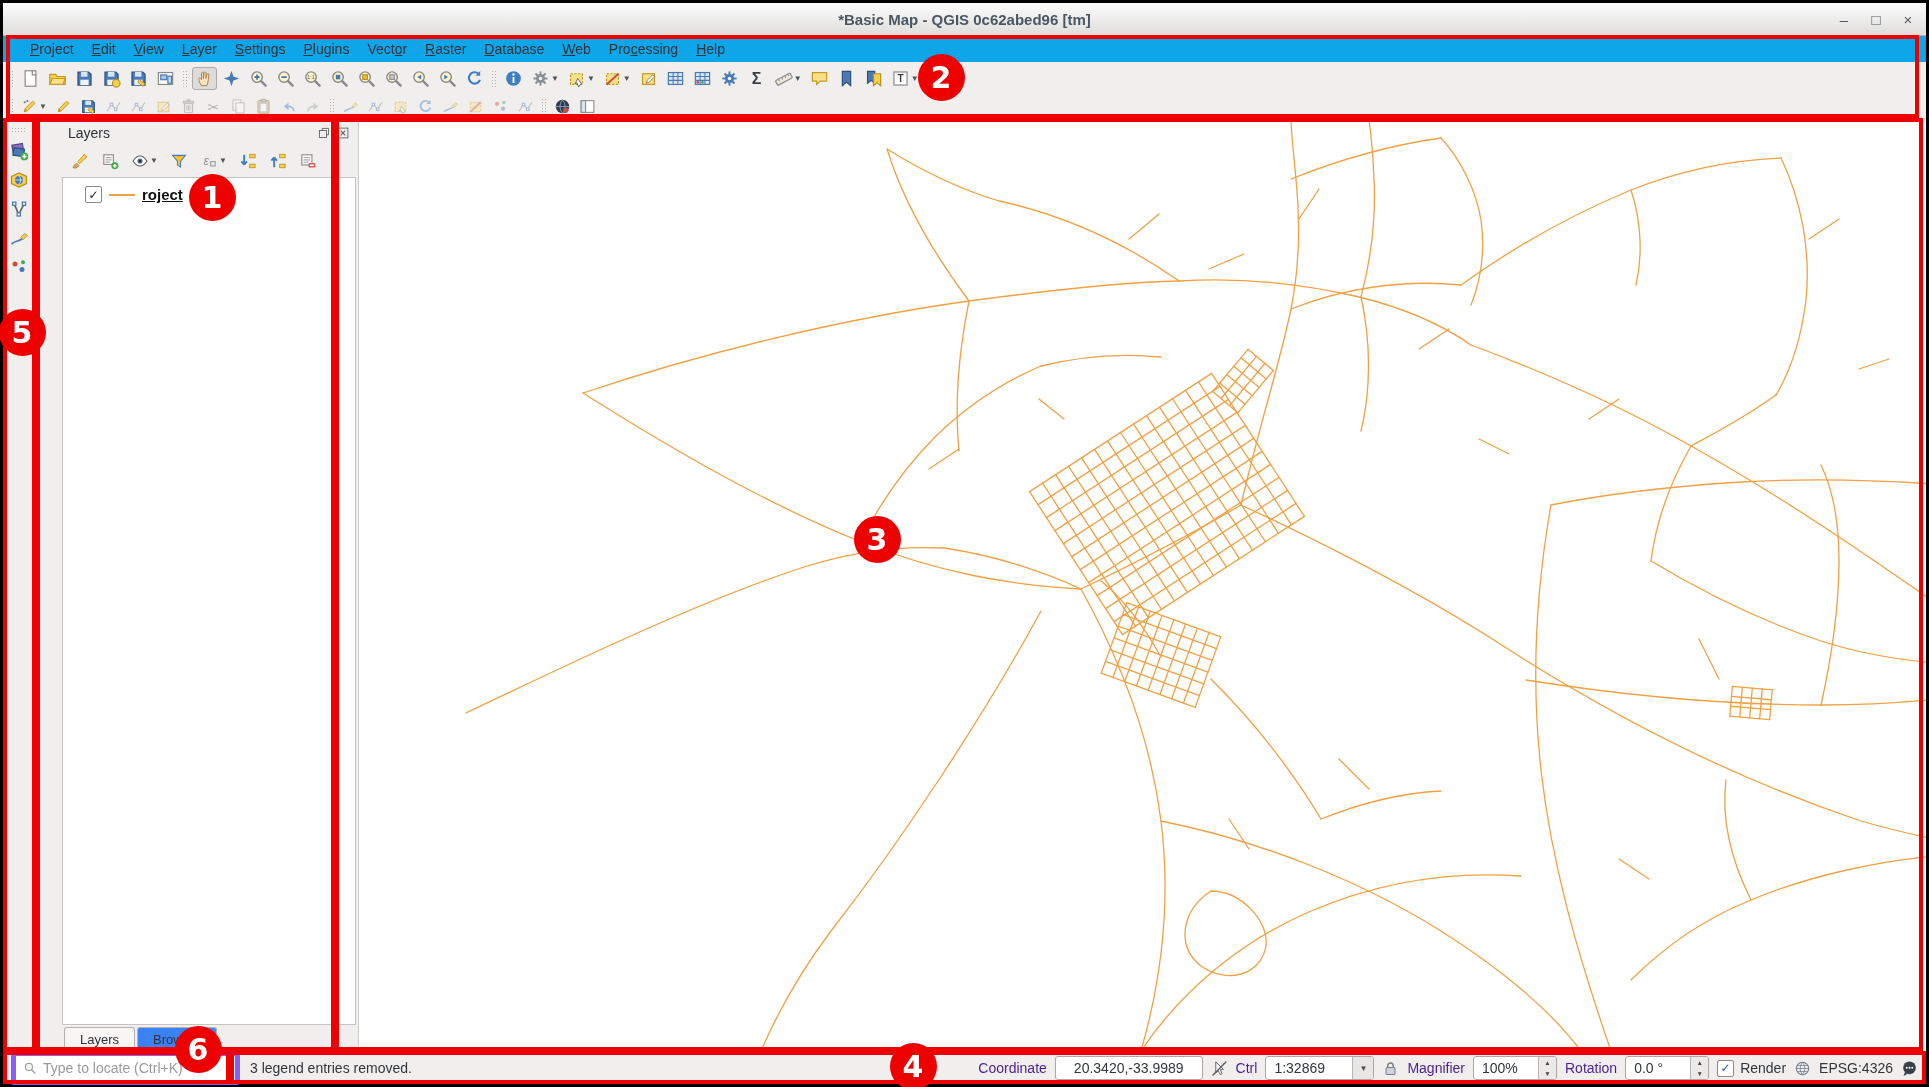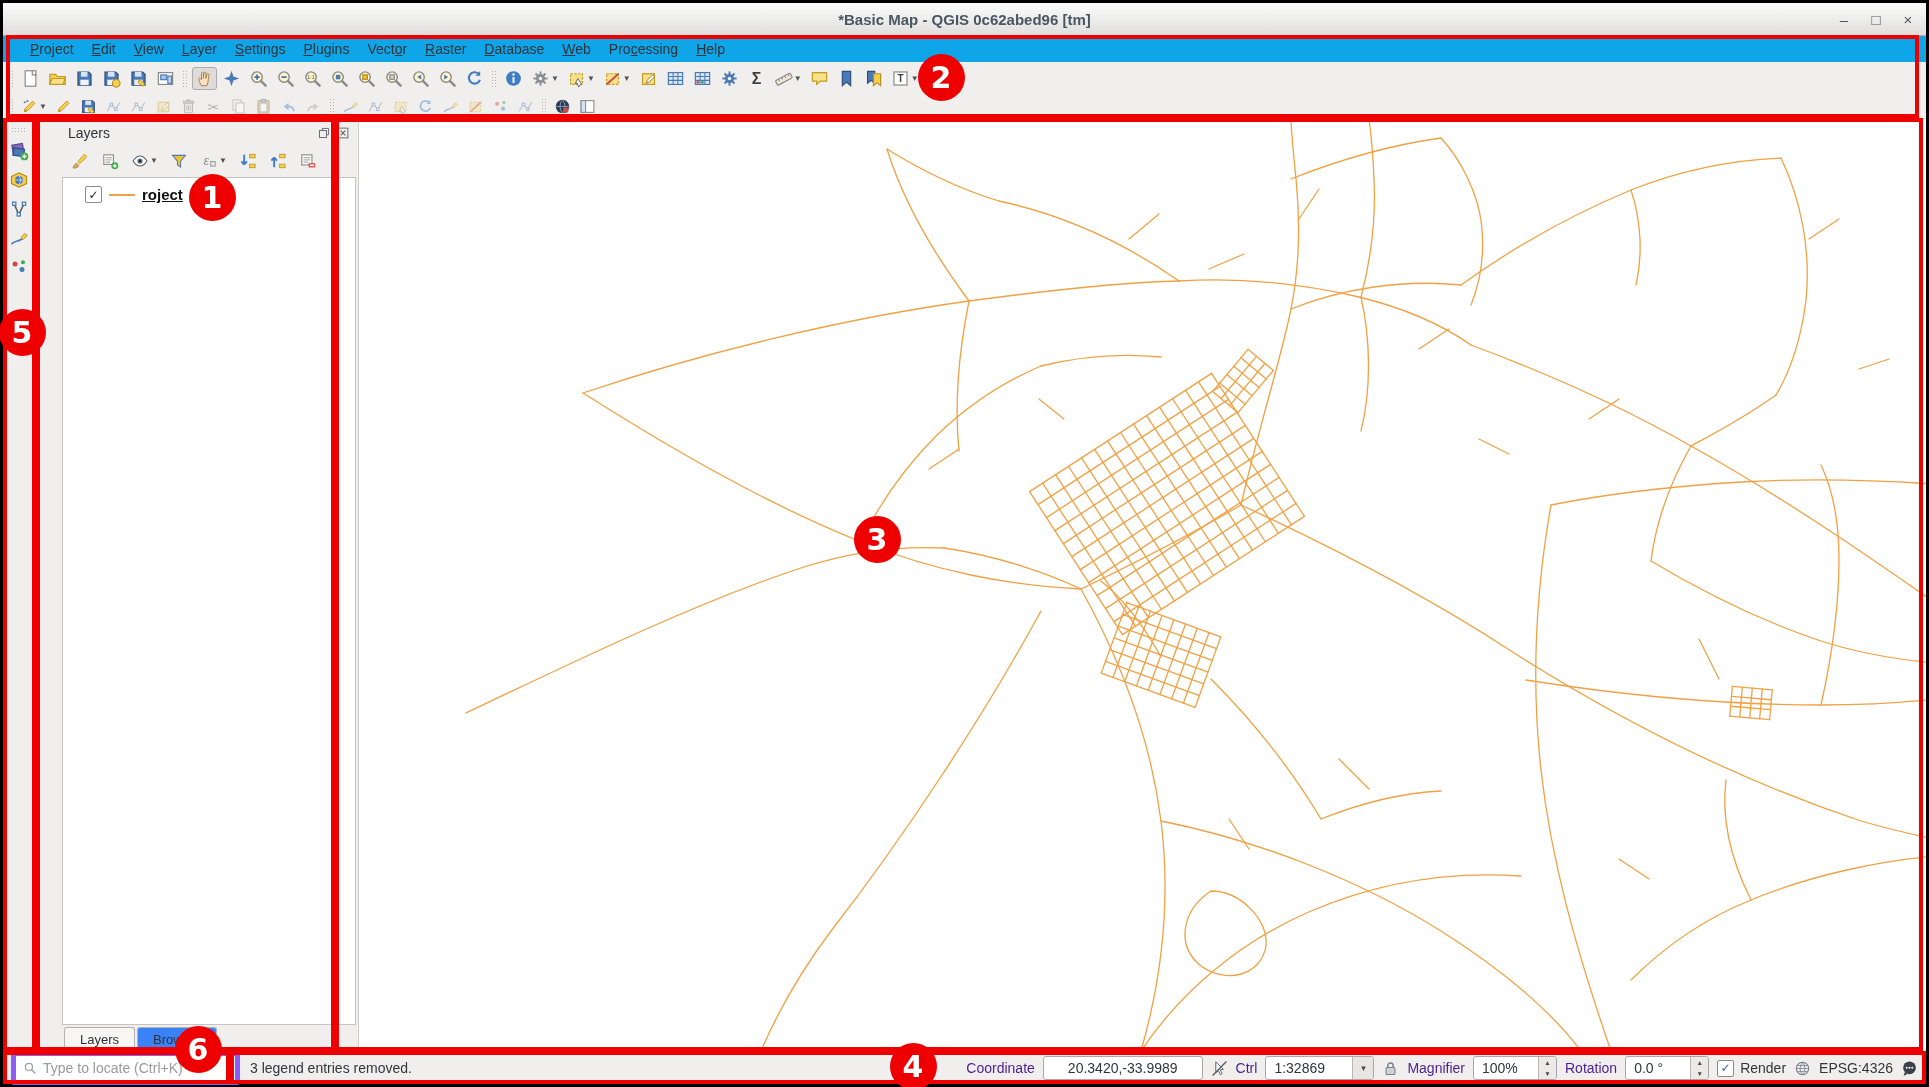--- a/index.html
+++ b/index.html
@@ -59,21 +59,21 @@
     padding:0 8px;box-sizing:border-box;font-size:14px;color:#31363b;gap:10px;}
   #locator{width:205px;height:24px;background:#fff;border:5px solid #8b5cf6;border-radius:3px;
     display:flex;align-items:center;gap:6px;padding:0 7px;flex:none;}
   #locator svg{width:14px;height:14px;}
   #locator .ph{color:#9a9a9a;font-size:14px;white-space:nowrap;}
   #sbmessage{white-space:nowrap;}
   .sb-right{margin-left:auto;display:flex;align-items:center;gap:8px;}
   .sb-label{color:#4c1d95;}
   .sb-box,.sb-combo,.sb-spin{height:24px;background:#fff;border:1px solid #a8a8a8;border-radius:3px;
     display:flex;align-items:center;box-sizing:border-box;}
-  .sb-box{padding:0 24px;}
+  .sb-box{padding:0 18px;}
   .sb-combo-text{padding:0 8px;min-width:70px;}
   .sb-combo-arrow{width:20px;height:100%;display:flex;align-items:center;justify-content:center;
     border-left:1px solid #b8b6b4;background:#e8e6e4;font-size:9px;color:#44484c;border-radius:0 2px 2px 0;}
   .sb-spin-text{padding:0 8px;min-width:48px;}
   .spinners{width:17px;height:100%;border-left:1px solid #b8b6b4;display:flex;flex-direction:column;
     background:#eceae8;border-radius:0 2px 2px 0;}
   .spinners span{flex:1;font-size:6.5px;color:#44484c;display:flex;align-items:center;justify-content:center;}
   .sb-render{display:flex;align-items:center;gap:6px;}
   .cbx{width:15px;height:15px;background:#fff;border:1px solid #8b8b8b;border-radius:2px;display:flex;
     align-items:center;justify-content:center;font-size:12px;color:#1c60a8;}

